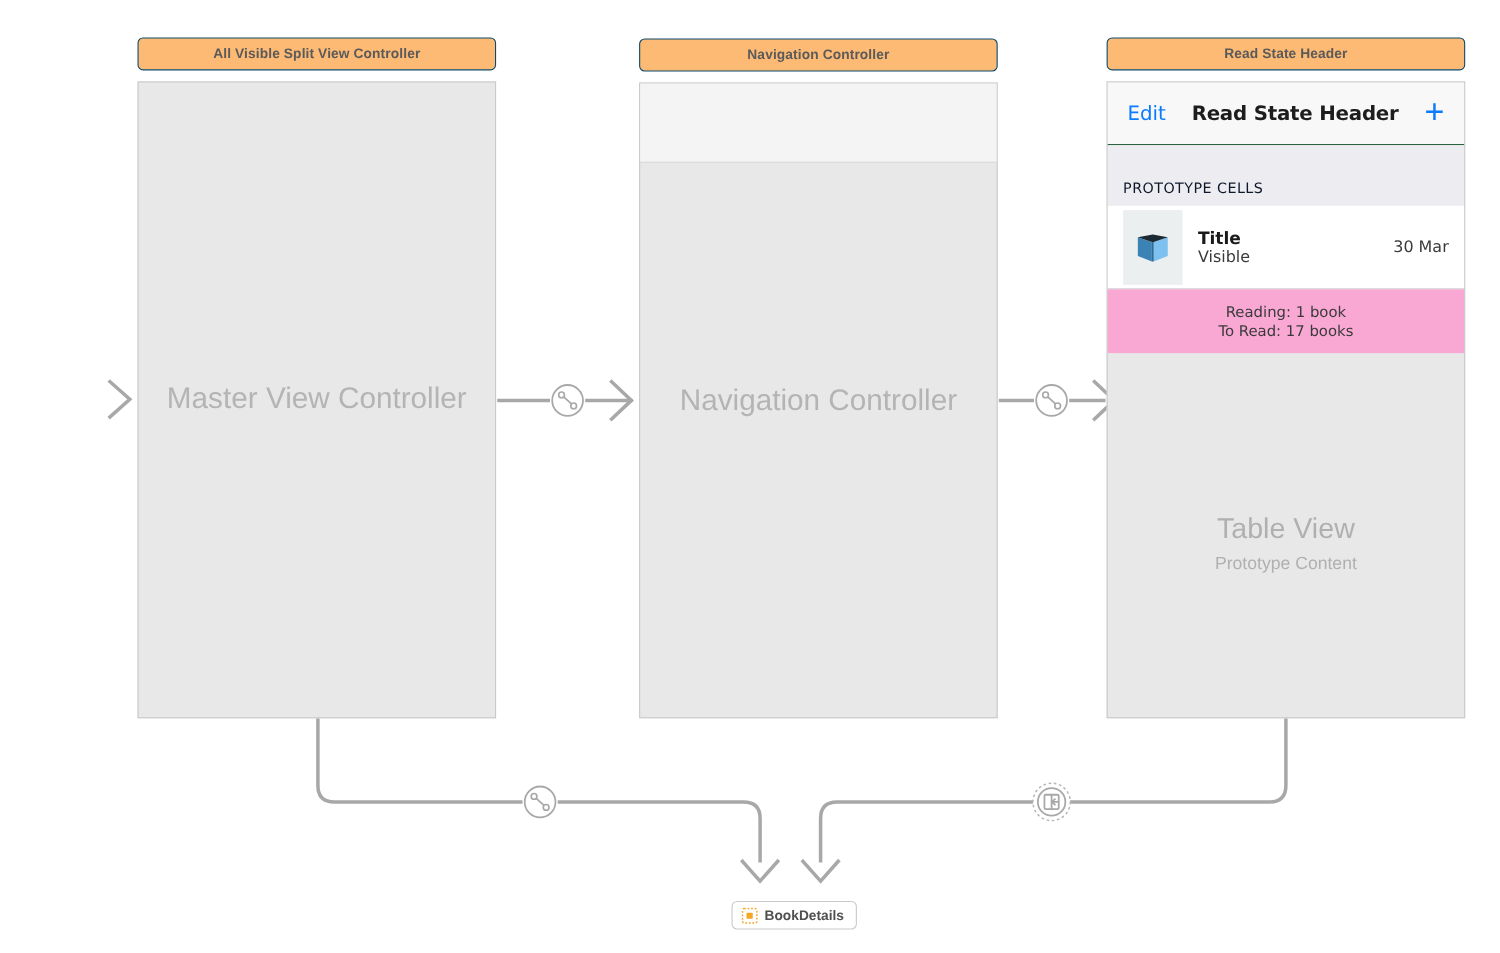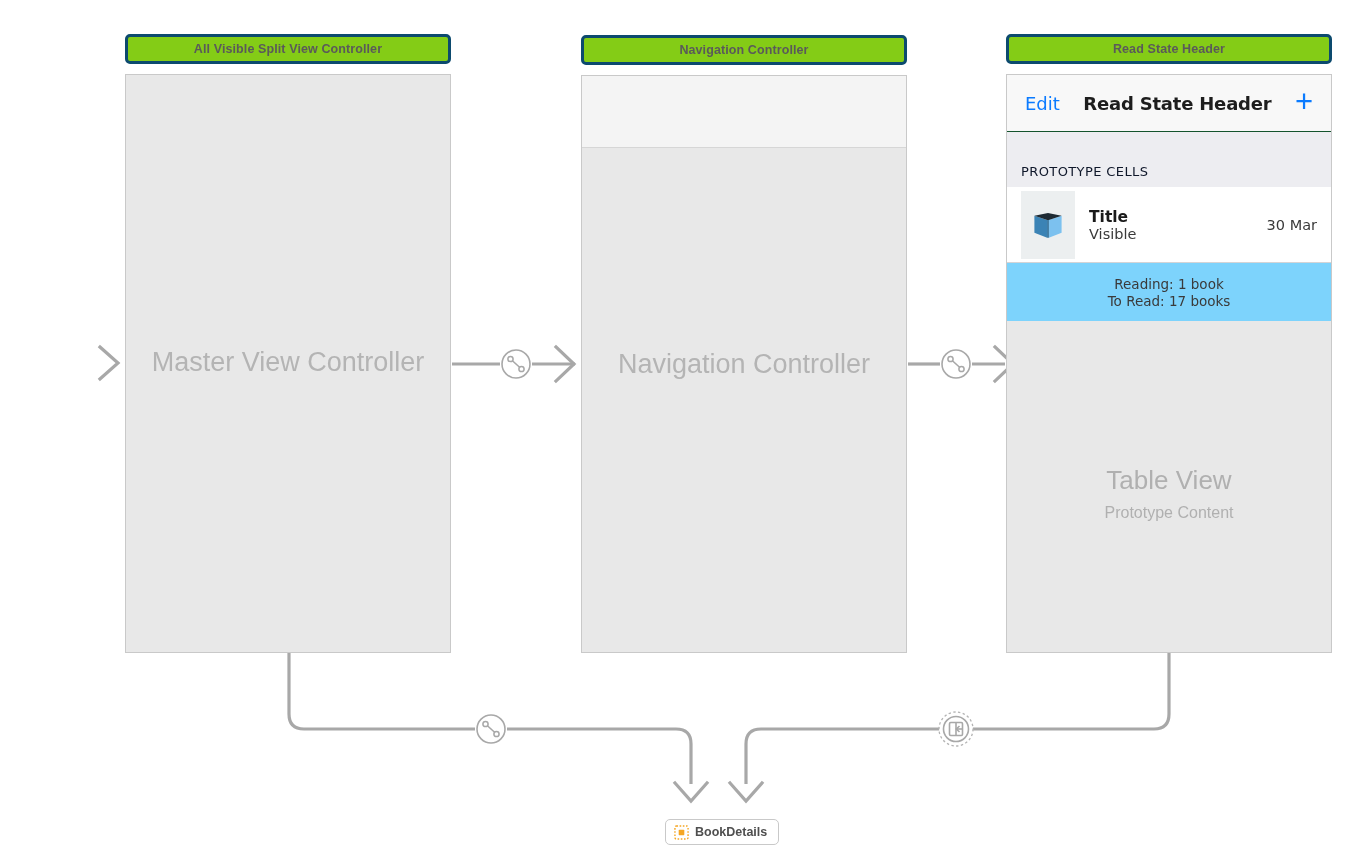--- a/index.html
+++ b/index.html
@@ -20,22 +20,22 @@
     position: absolute;
     left: 0; top: 0;
     width: 1364px; height: 866px;
     pointer-events: none;
   }
 
   
   .scene-pill {
     position: absolute;
     height: 30px;
-    background: #84cc16;
-    border: 3px solid #0c4a6e;
+    background: #fdba74;
+    border: 1px solid #0c4a6e;
     border-radius: 5px;
     display: flex;
     align-items: center;
     justify-content: center;
     font-size: 12.5px;
     font-weight: bold;
     color: #5a5a5a;
     letter-spacing: 0.1px;
     z-index: 5;
   }
@@ -160,21 +160,21 @@
     font-size: 14.5px;
     color: #3a3a3a;
     font-family: "DejaVu Sans", sans-serif;
     flex: none;
   }
   .tv-footer {
     position: absolute;
     left: 0; top: 188px;
     width: 100%;
     height: 58px;
-    background: #7dd3fc;
+    background: #f9a8d4;
     display: flex;
     flex-direction: column;
     align-items: center;
     justify-content: center;
     gap: 1px;
   }
   .tv-footer div {
     font-size: 13.5px;
     color: #3a3a3a;
     font-family: "DejaVu Sans", sans-serif;

